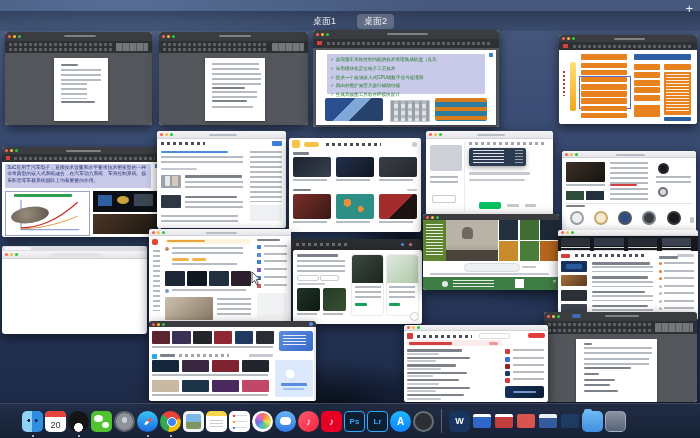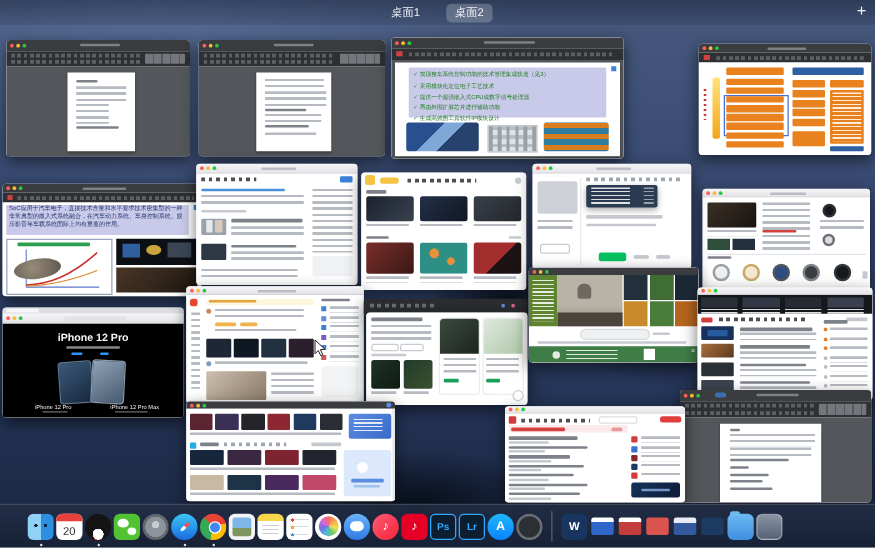--- a/index.html
+++ b/index.html
@@ -33,21 +33,21 @@
   .skL{background:#c5c9cf;border-radius:1px}
   .skB{background:#4a90d9;border-radius:1px}
   .skR{background:#d24040;border-radius:1px}
   .paras{background:repeating-linear-gradient(180deg,#b6bac1 0 2px,transparent 2px 5px)}
   .parasW{background:repeating-linear-gradient(180deg,rgba(255,255,255,.85) 0 1px,transparent 1px 3px)}
   .istrip{background:repeating-linear-gradient(90deg,#a0a6ad 0 3px,transparent 3px 6px)}
   .istripD{background:repeating-linear-gradient(90deg,#4c5055 0 3px,transparent 3px 6px)}
   .istripW{background:repeating-linear-gradient(90deg,rgba(255,255,255,.6) 0 3px,transparent 3px 6px)}
 
   
-  #spaces{position:absolute;left:0;top:0;width:700px;height:20px;display:flex;align-items:center;justify-content:center;gap:14px;background:linear-gradient(rgba(15,24,42,.45),rgba(15,24,42,.15));color:#eef1f6;font-size:9px}
+  #spaces{position:absolute;left:0;top:11px;width:700px;height:20px;display:flex;align-items:center;justify-content:center;gap:14px;background:linear-gradient(rgba(15,24,42,.45),rgba(15,24,42,.15));color:#eef1f6;font-size:9px}
   .space{padding:1px 7px;border-radius:4px;cursor:default}
   .space.active{background:rgba(255,255,255,.22)}
   #addspace{position:absolute;right:7px;top:1px;font-size:13px;color:#eef1f6}
 
   
   .chk{font-size:4.6px;color:#1f7a1f;line-height:1.9;white-space:nowrap;overflow:hidden}
 
   
   #dock{position:absolute;left:0;top:403px;width:700px;height:35px;background:linear-gradient(rgba(36,48,72,.78),rgba(22,32,52,.85));border-top:1px solid rgba(255,255,255,.18);display:flex;align-items:center;gap:2px;padding-left:22px;box-sizing:border-box}
   .dk{width:21px;height:21px;border-radius:5px;position:relative;flex:0 0 auto;display:flex;align-items:center;justify-content:center;box-sizing:border-box}
@@ -360,32 +360,20 @@
 <div class="win" style="left:2px;top:246px;width:145px;height:88px">
   <div style="height:5px;background:#dddee2;display:flex;align-items:center;padding:0 3px;gap:2px">
     <span style="width:26px;height:3px;background:#f6f6f8;border-radius:1px"></span>
   </div>
   <div class="tb light" style="height:7px">
       <span class="lt r"></span>
       <span class="lt y"></span>
       <span class="lt g"></span>
     <span class="abs" style="left:34%;top:2px;width:34%;height:3.5px;background:#e2e3e7;border-radius:2px"></span>
   </div>
-  <div class="cb" style="background:#000;text-align:center">
-    <div style="margin-top:6px;font-size:8.5px;font-weight:bold;color:#f5f5f7">iPhone 12 Pro</div>
-    <div class="abs" style="left:35%;top:24%;width:30%;height:2px;background:#86868b;border-radius:1px"></div>
-    <div class="abs" style="left:38%;top:31%;width:9px;height:2px;background:#2997ff;border-radius:1px"></div>
-    <div class="abs" style="left:54%;top:31%;width:7px;height:2px;background:#2997ff;border-radius:1px"></div>
-    <div class="abs" style="left:31%;top:40%;width:17%;height:42%;border-radius:3px;border:1px solid #5c768e;background:linear-gradient(145deg,#3b5a7c,#17283c);transform:rotate(-4deg)"></div>
-    <div class="abs" style="left:49%;top:38%;width:17%;height:44%;border-radius:3px;border:1px solid #8a9aab;background:linear-gradient(145deg,#8fa3b8,#46596e);transform:rotate(3deg)"></div>
-    <div class="abs" style="left:10%;top:85%;width:36%;font-size:4.6px;color:#f5f5f7">iPhone 12 Pro</div>
-    <div class="abs" style="left:52%;top:85%;width:42%;font-size:4.6px;color:#f5f5f7">iPhone 12 Pro Max</div>
-    <div class="abs" style="left:22%;top:93%;width:14%;height:1.5px;background:#6e6e73"></div>
-    <div class="abs" style="left:62%;top:93%;width:18%;height:1.5px;background:#6e6e73"></div>
-  </div>
 </div>
 
 <div class="win" style="left:149px;top:229px;width:142px;height:94px">
   <div class="tb light" style="height:6px">
       <span class="lt r"></span>
       <span class="lt y"></span>
       <span class="lt g"></span>
       <span class="ttl"></span>
     </div>
   <div class="cb" style="background:#fff">

